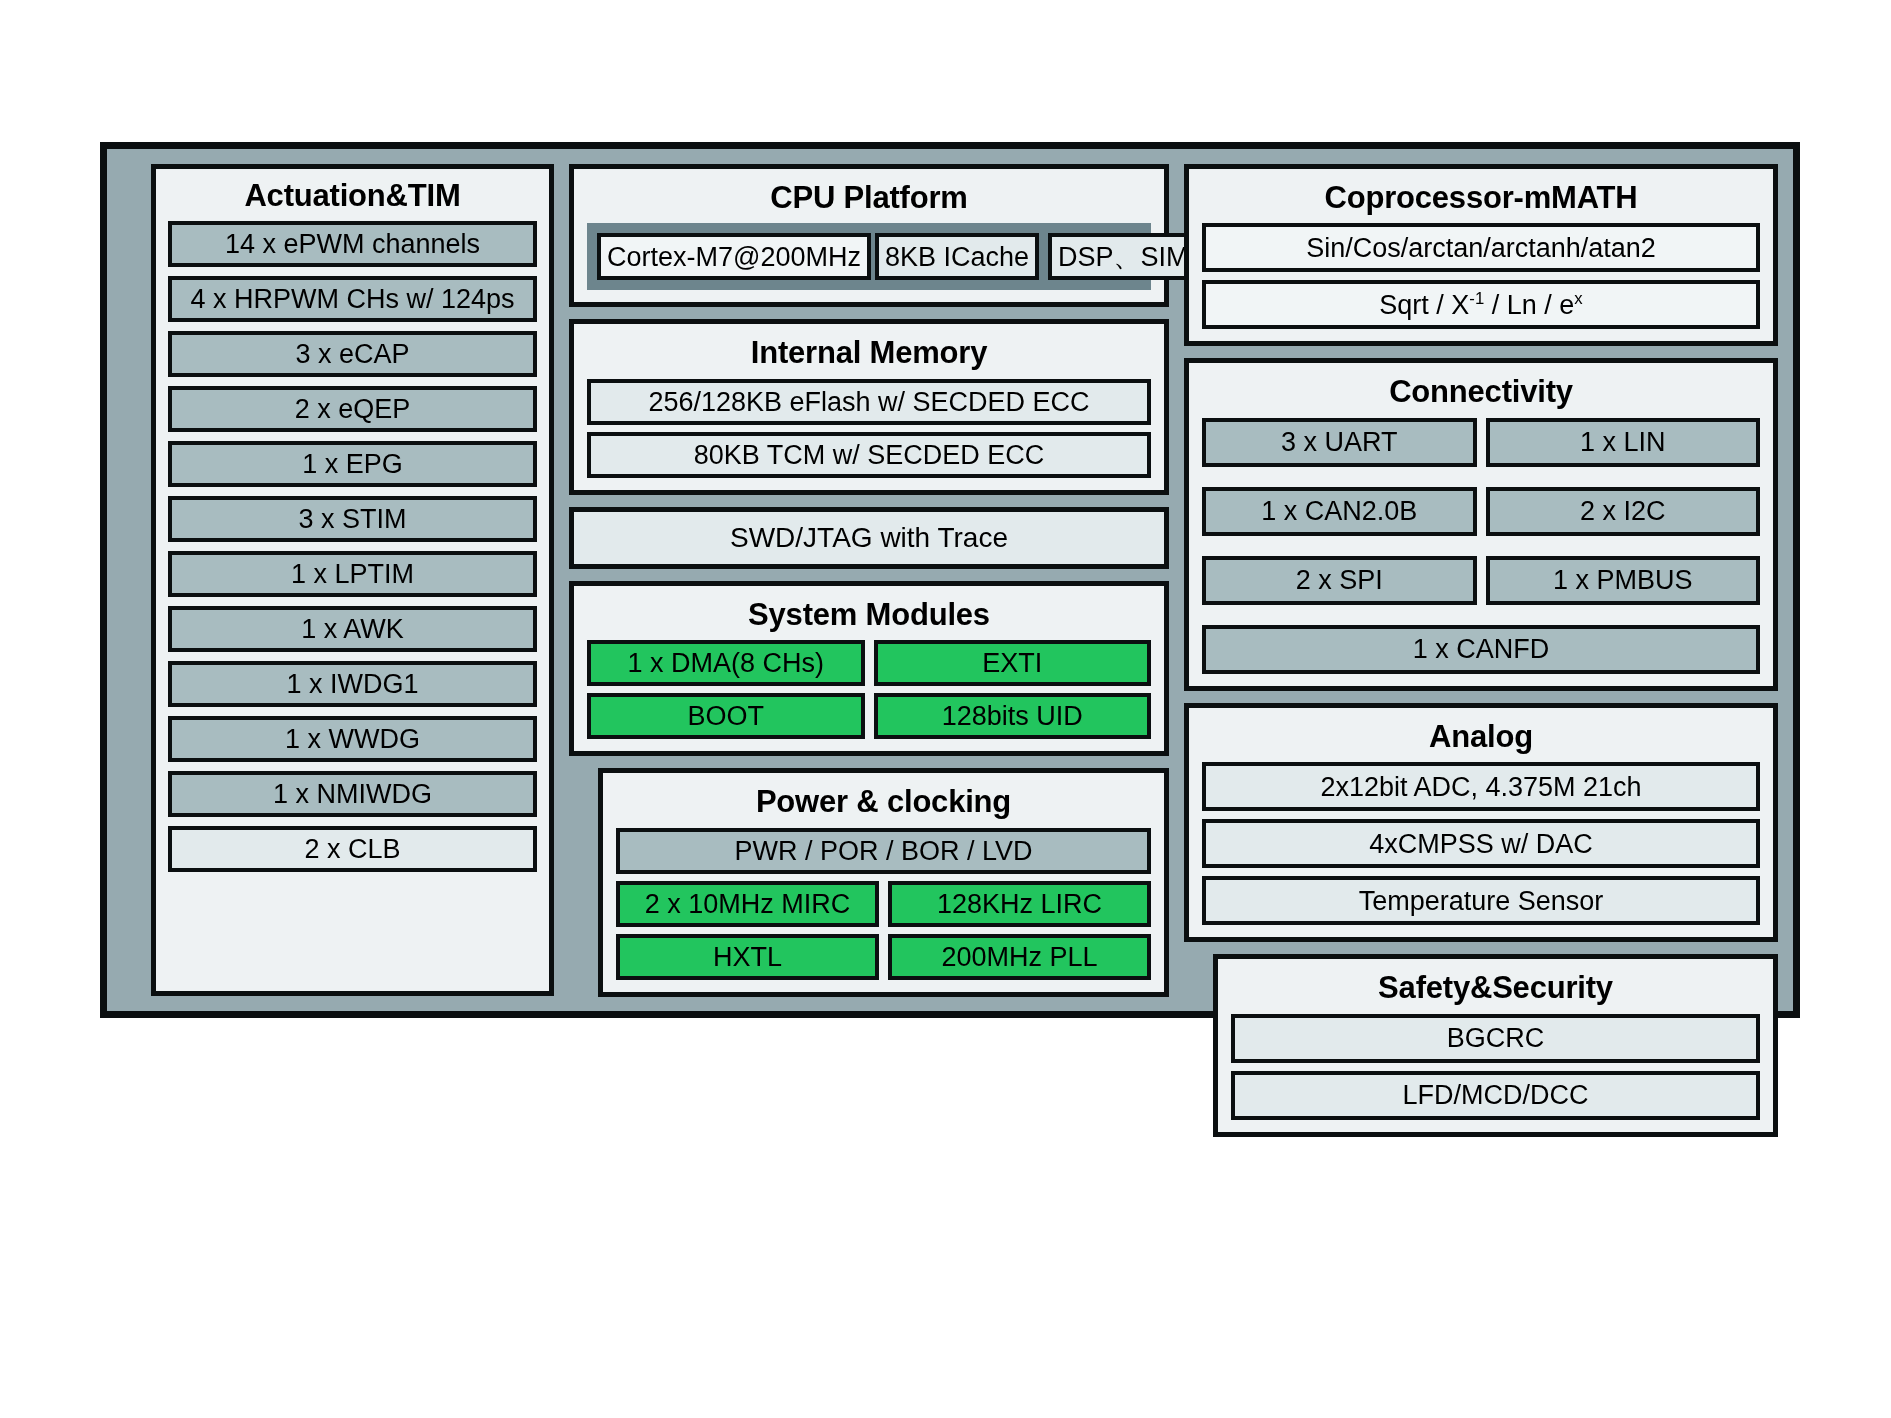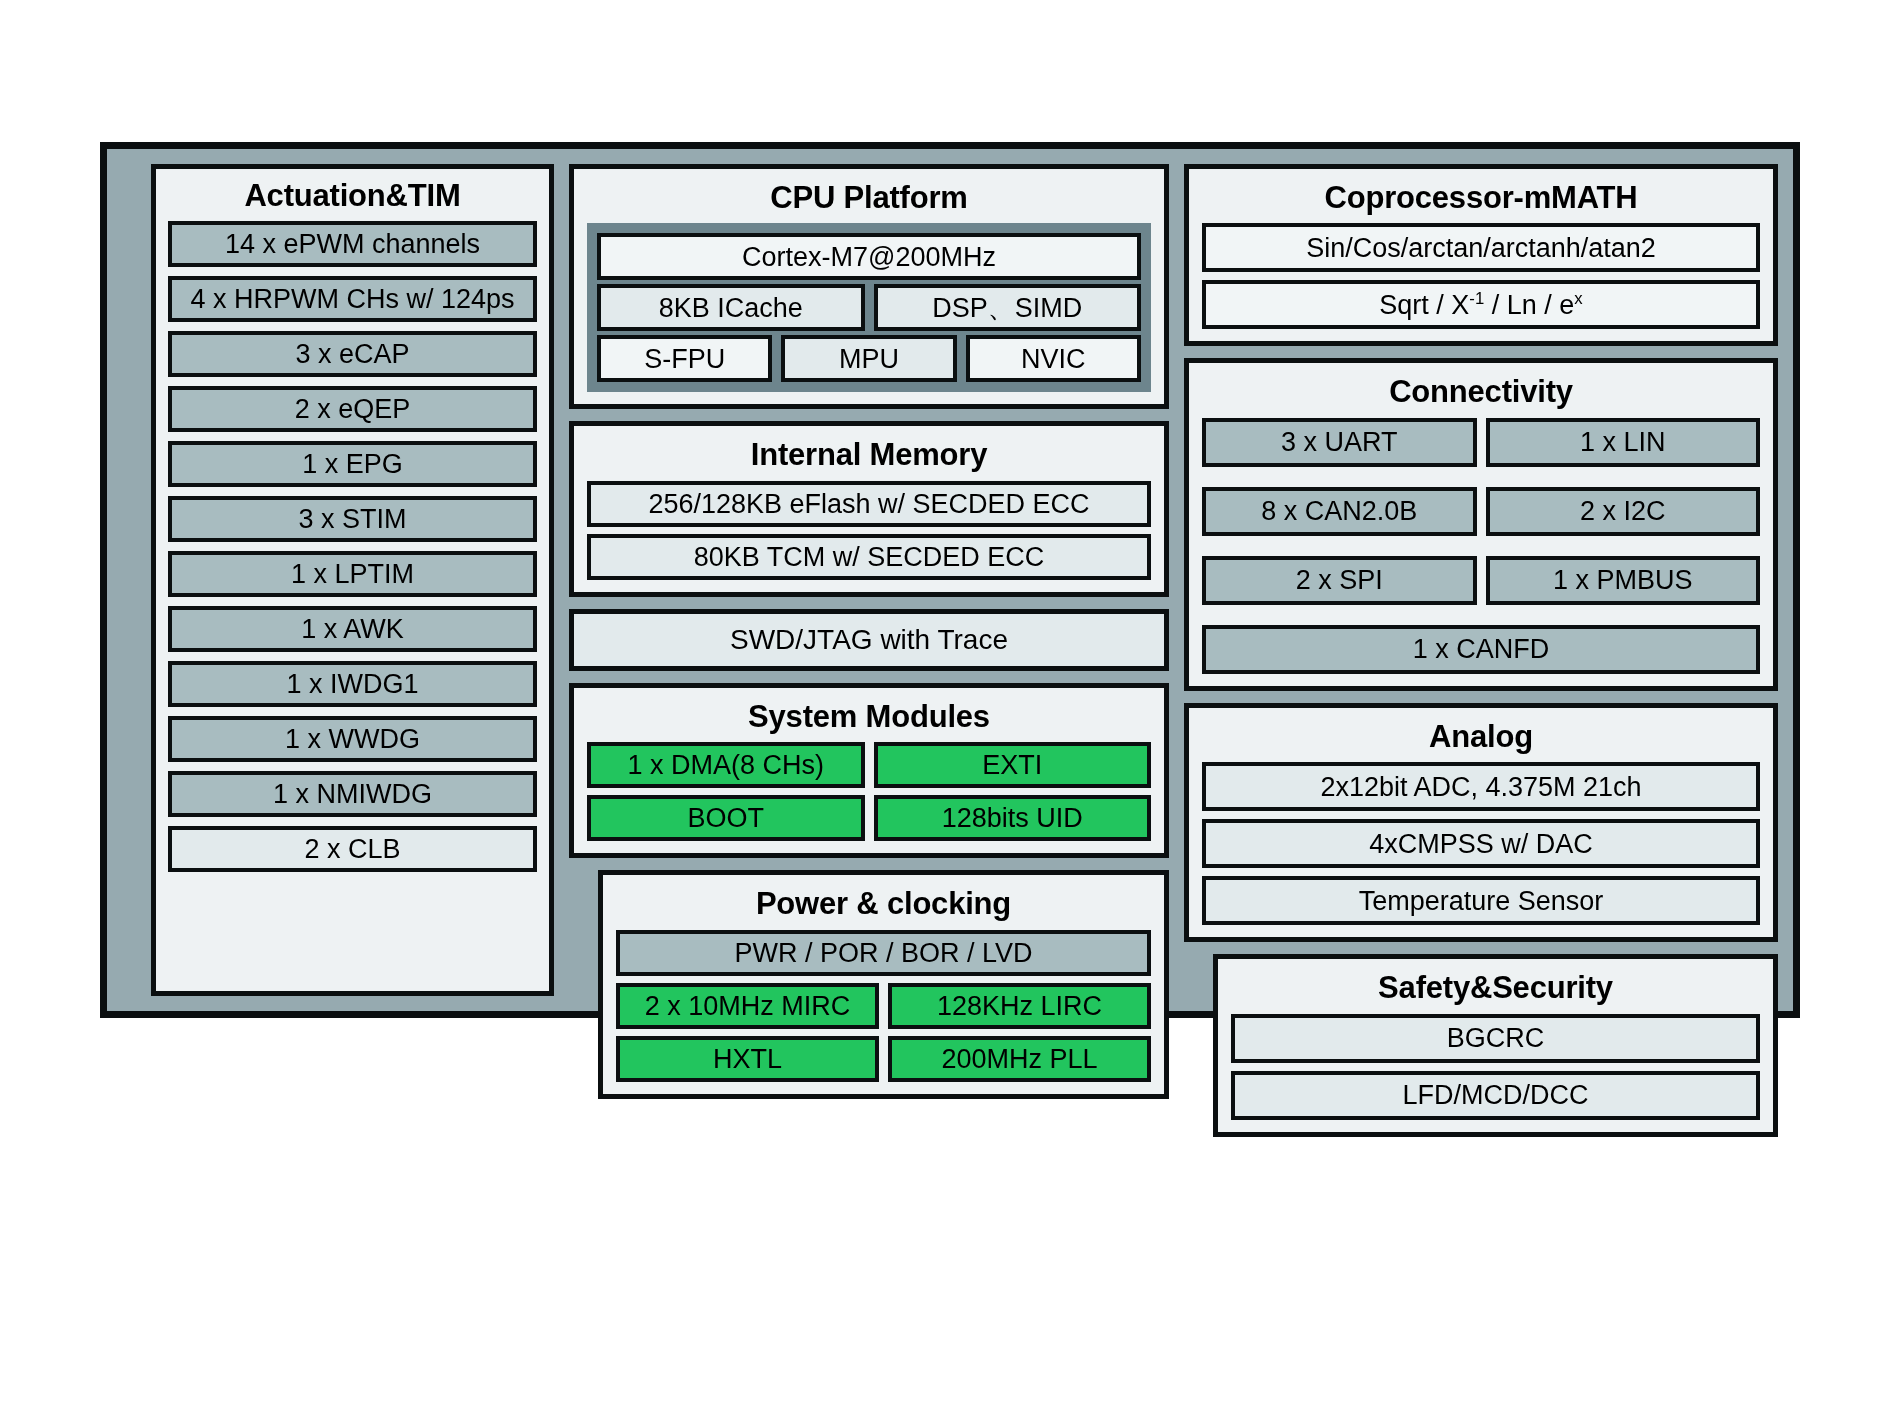--- a/index.html
+++ b/index.html
@@ -69,21 +69,21 @@
   .col-left .panel{padding:8px 12px 10px 12px;}
   .left-list{display:flex;flex-direction:column;gap:9px;flex:1;}
   .left-list .cell{height:46px;font-size:27px;}
 
   
   .cpu-inner{
     border:6px solid #6d858d;
     background:#6d858d;
     box-sizing:border-box;
     padding:4px;
-    display:flex;flex-direction:column;gap:4px;
+    display:flex;gap:4px;
   }
   .cpu-inner .cell{height:47px;}
   .mem-cell{height:53px;font-size:28px;}
   .swd-panel{padding:0;border:5px solid #0b0f10;background:#e2eaec;}
   .swd-panel .cell{border:none;height:52px;width:100%;font-size:28px;background:#e2eaec;}
   .sys-cell{height:51px;font-size:28px;}
   .pwr-cell{height:50px;font-size:28px;}
 
   
   .col-right .cell{height:49px;font-size:27px;}
@@ -189,21 +189,21 @@
     </div>
 
     <div class="panel">
       <div class="panel-title">Connectivity</div>
       <div class="left-list" style="gap:20px;">
         <div class="rowgrid">
           <div class="cell tone-med">3 x UART</div>
           <div class="cell tone-med">1 x LIN</div>
         </div>
         <div class="rowgrid">
-          <div class="cell tone-med">8 x CAN2.0B</div>
+          <div class="cell tone-med">1 x CAN2.0B</div>
           <div class="cell tone-med">2 x I2C</div>
         </div>
         <div class="rowgrid">
           <div class="cell tone-med">2 x SPI</div>
           <div class="cell tone-med">1 x PMBUS</div>
         </div>
         <div class="cell tone-med">1 x CANFD</div>
       </div>
     </div>
 

